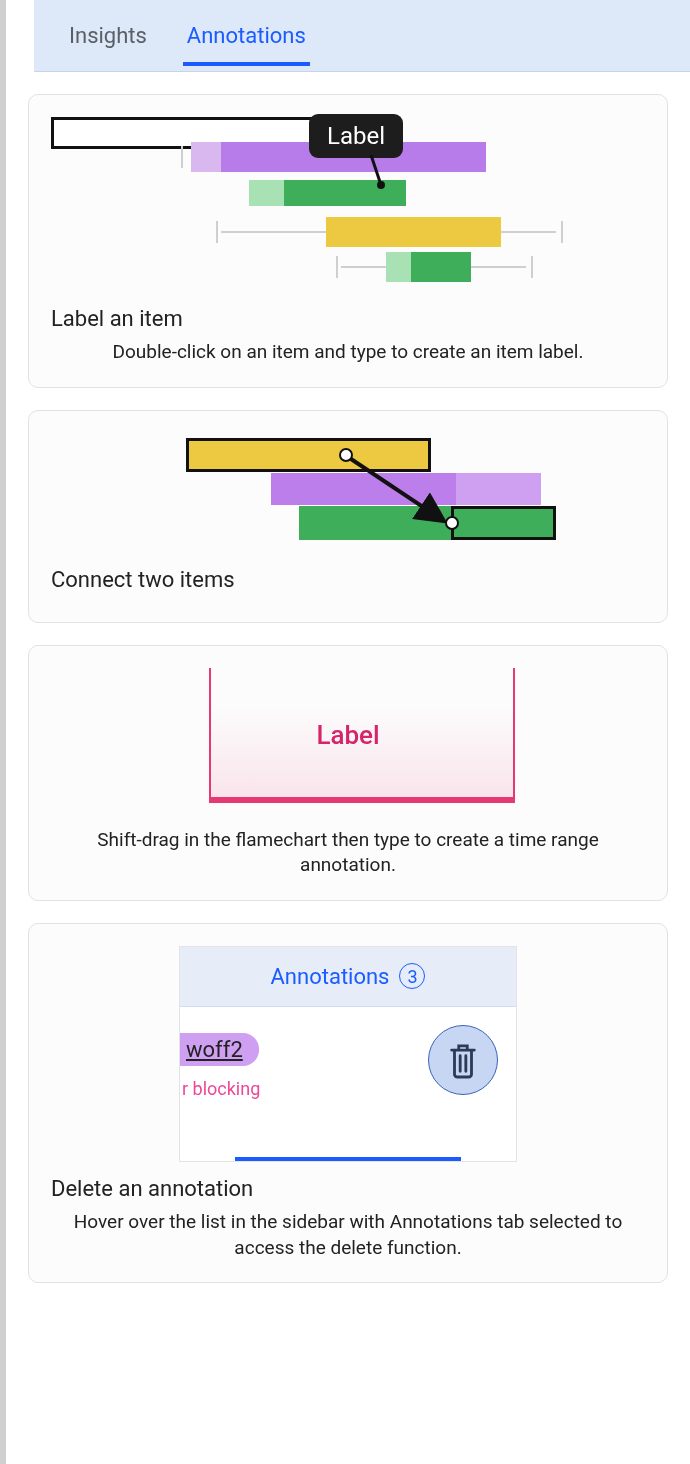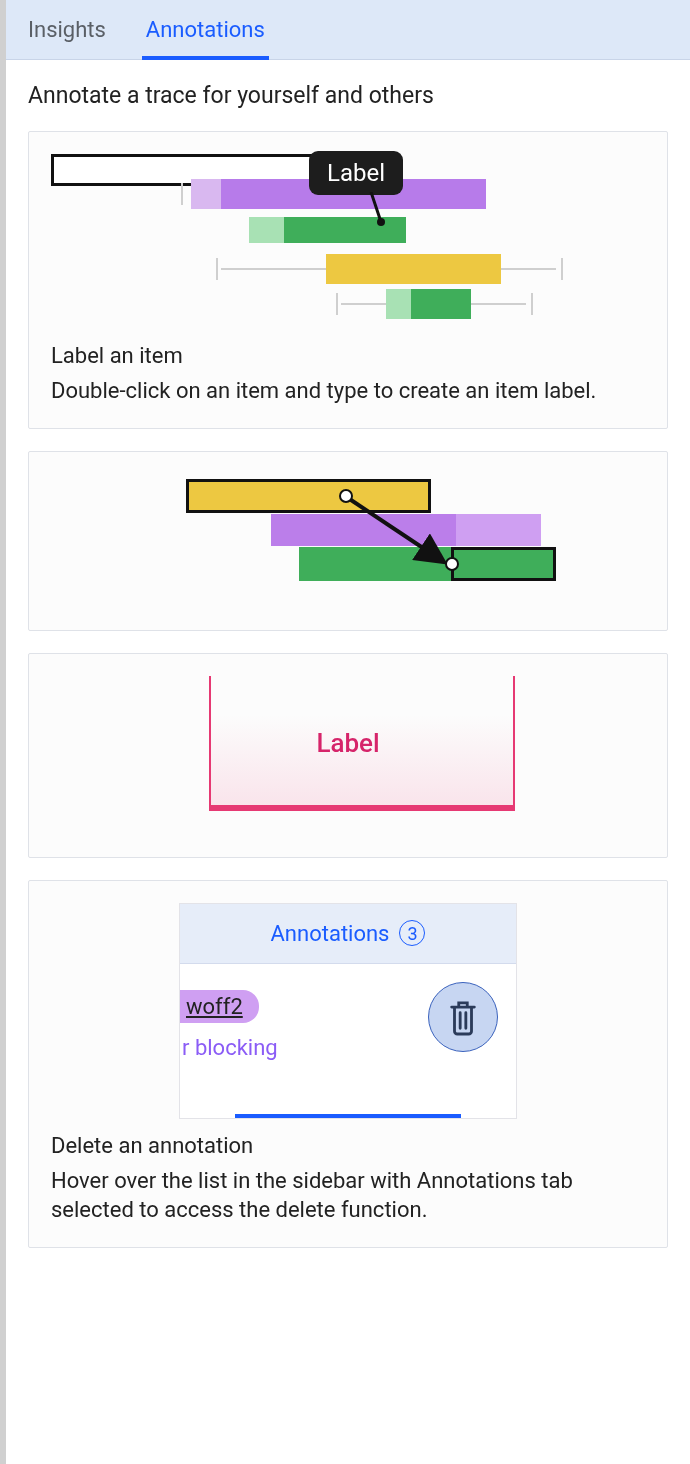--- a/index.html
+++ b/index.html
@@ -8,25 +8,26 @@
     background: #fff;
     width: 690px;
     height: 1464px;
     overflow: hidden;
     position: relative;
     border-left: 6px solid #d0d0d0;
   }
   .tabbar {
     background: #dde8f8;
     display: flex;
-    padding: 0 22px;
+    padding: 0 35px;
     gap: 40px;
-    height: 60px;
+    height: 72px;
     align-items: center;
     border-bottom: 1px solid #c8d4e8;
+    margin-left: 28px;
   }
   .tab {
     font-size: 22px;
     color: #5a5f66;
     cursor: pointer;
     height: 60px;
     display: flex;
     align-items: center;
     position: relative;
   }
@@ -46,40 +47,41 @@
     padding: 22px 22px 22px 22px;
   }
   .section-title {
     font-size: 23px;
     color: #222;
     margin-bottom: 22px;
     font-weight: 400;
   }
   .card {
     border: 1.5px solid #dfe2e8;
-    border-radius: 2px;
+    border-radius: 10px;
     background: #fcfcfc;
     margin-bottom: 22px;
     padding: 22px;
   }
   .card-illustration {
     height: 180px;
     position: relative;
     margin-bottom: 14px;
   }
   .card h3 {
     font-size: 22px;
     font-weight: 400;
     color: #222;
     margin-bottom: 8px;
   }
   .card p {
-    font-size: 22px;
+    font-size: 19px;
     color: #222;
     line-height: 1.35;
+    text-align: center;
   }
 
   
   .ill1 { height: 175px; }
   .bar { position: absolute; height: 30px; }
   .handle { position: absolute; width: 12px; height: 30px; }
   .handle::before {
     content: "";
     position: absolute; top:50%; left:50%;
     width:2px; height:22px; background:#cfcfcf;
@@ -177,39 +179,38 @@
     color:#1a5cff; font-size:18px;
   }
   .panel4-body { padding: 12px 0 0 0; position:relative; }
   .woff2-pill {
     display:inline-block; background:#cf9ff2; color:#222;
     padding:4px 16px 4px 6px; font-size:22px;
     border-top-right-radius:16px; border-bottom-right-radius:16px;
     margin-top:14px;
     text-decoration:underline;
   }
-  .blocking { font-size:22px; color:#8b5cf6; padding:12px 0 0 2px;}
+  .blocking { font-size:18px; color:#ec4899; padding:12px 0 0 2px;}
   .trash-btn {
     position:absolute; right:18px; top:18px;
     width:70px; height:70px; border-radius:50%;
     background:#c7d6f2; border:1.5px solid #3a62bd;
     display:flex; align-items:center; justify-content:center;
   }
   .trash-btn svg { width:34px; height:40px; }
 </style>
 </head>
 <body>
 
 <div class="tabbar">
   <div class="tab">Insights</div>
   <div class="tab active">Annotations</div>
 </div>
 
 <div class="content">
-  <div class="section-title">Annotate a trace for yourself and others</div>
 
   <div class="card">
     <div class="card-illustration ill1">
       <div class="handle h1"></div>
       <div class="bar r1light"></div>
       <div class="bar r1"></div>
 
       <div class="r2box"></div>
       <div class="bar r2light"></div>
       <div class="bar r2"></div>
@@ -248,27 +249,29 @@
         <defs>
           <marker id="ah" markerWidth="8" markerHeight="8" refX="6" refY="4" orient="auto">
             <path d="M0,0 L8,4 L0,8 Z" fill="#111"></path>
           </marker>
         </defs>
         <line x1="4" y1="4" x2="100" y2="68" stroke="#111" stroke-width="4" marker-end="url(#ah)"></line>
       </svg>
       <div class="node-circ c1"></div>
       <div class="node-circ c2"></div>
     </div>
+    <h3>Connect two items</h3>
   </div>
 
   <div class="card">
     <div class="card-illustration ill3">
       <div class="range-box"></div>
       <div class="range-label">Label</div>
     </div>
+    <p>Shift-drag in the flamechart then type to create a time range annotation.</p>
   </div>
 
   <div class="card">
     <div class="card-illustration ill4">
       <div class="panel4">
         <div class="panel4-tabbar">
           <span class="panel4-tab">Annotations</span>
           <span class="panel4-badge">3</span>
           <div class="panel4-underline"></div>
         </div>

